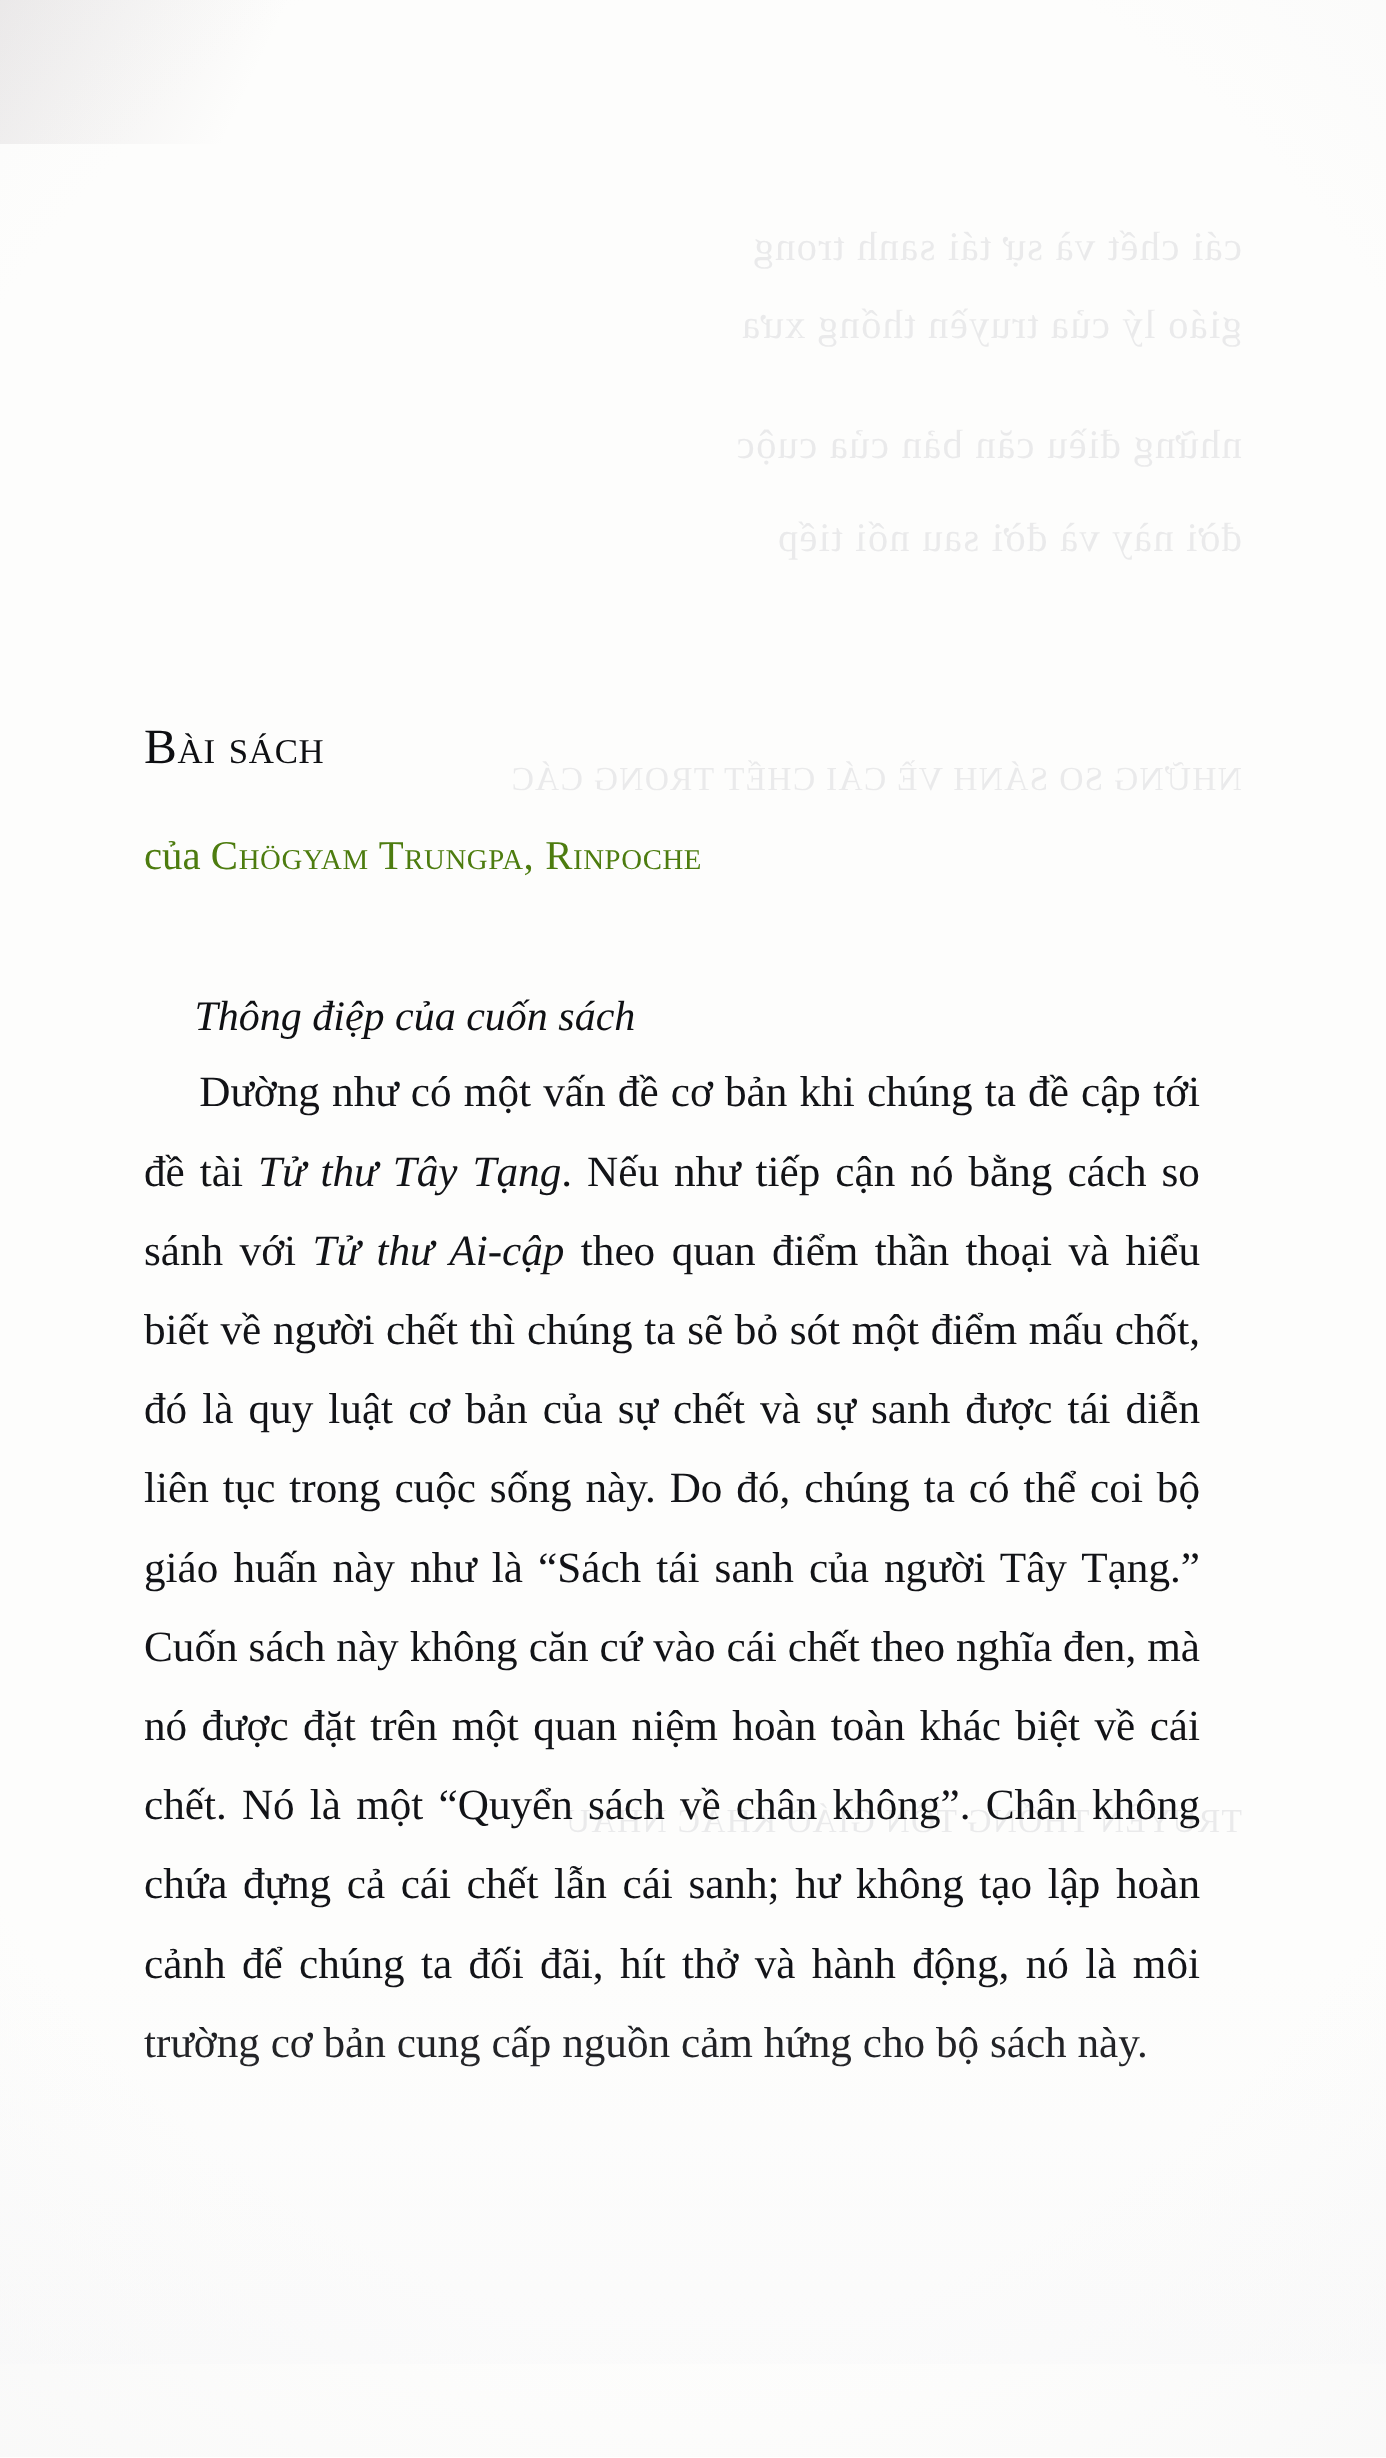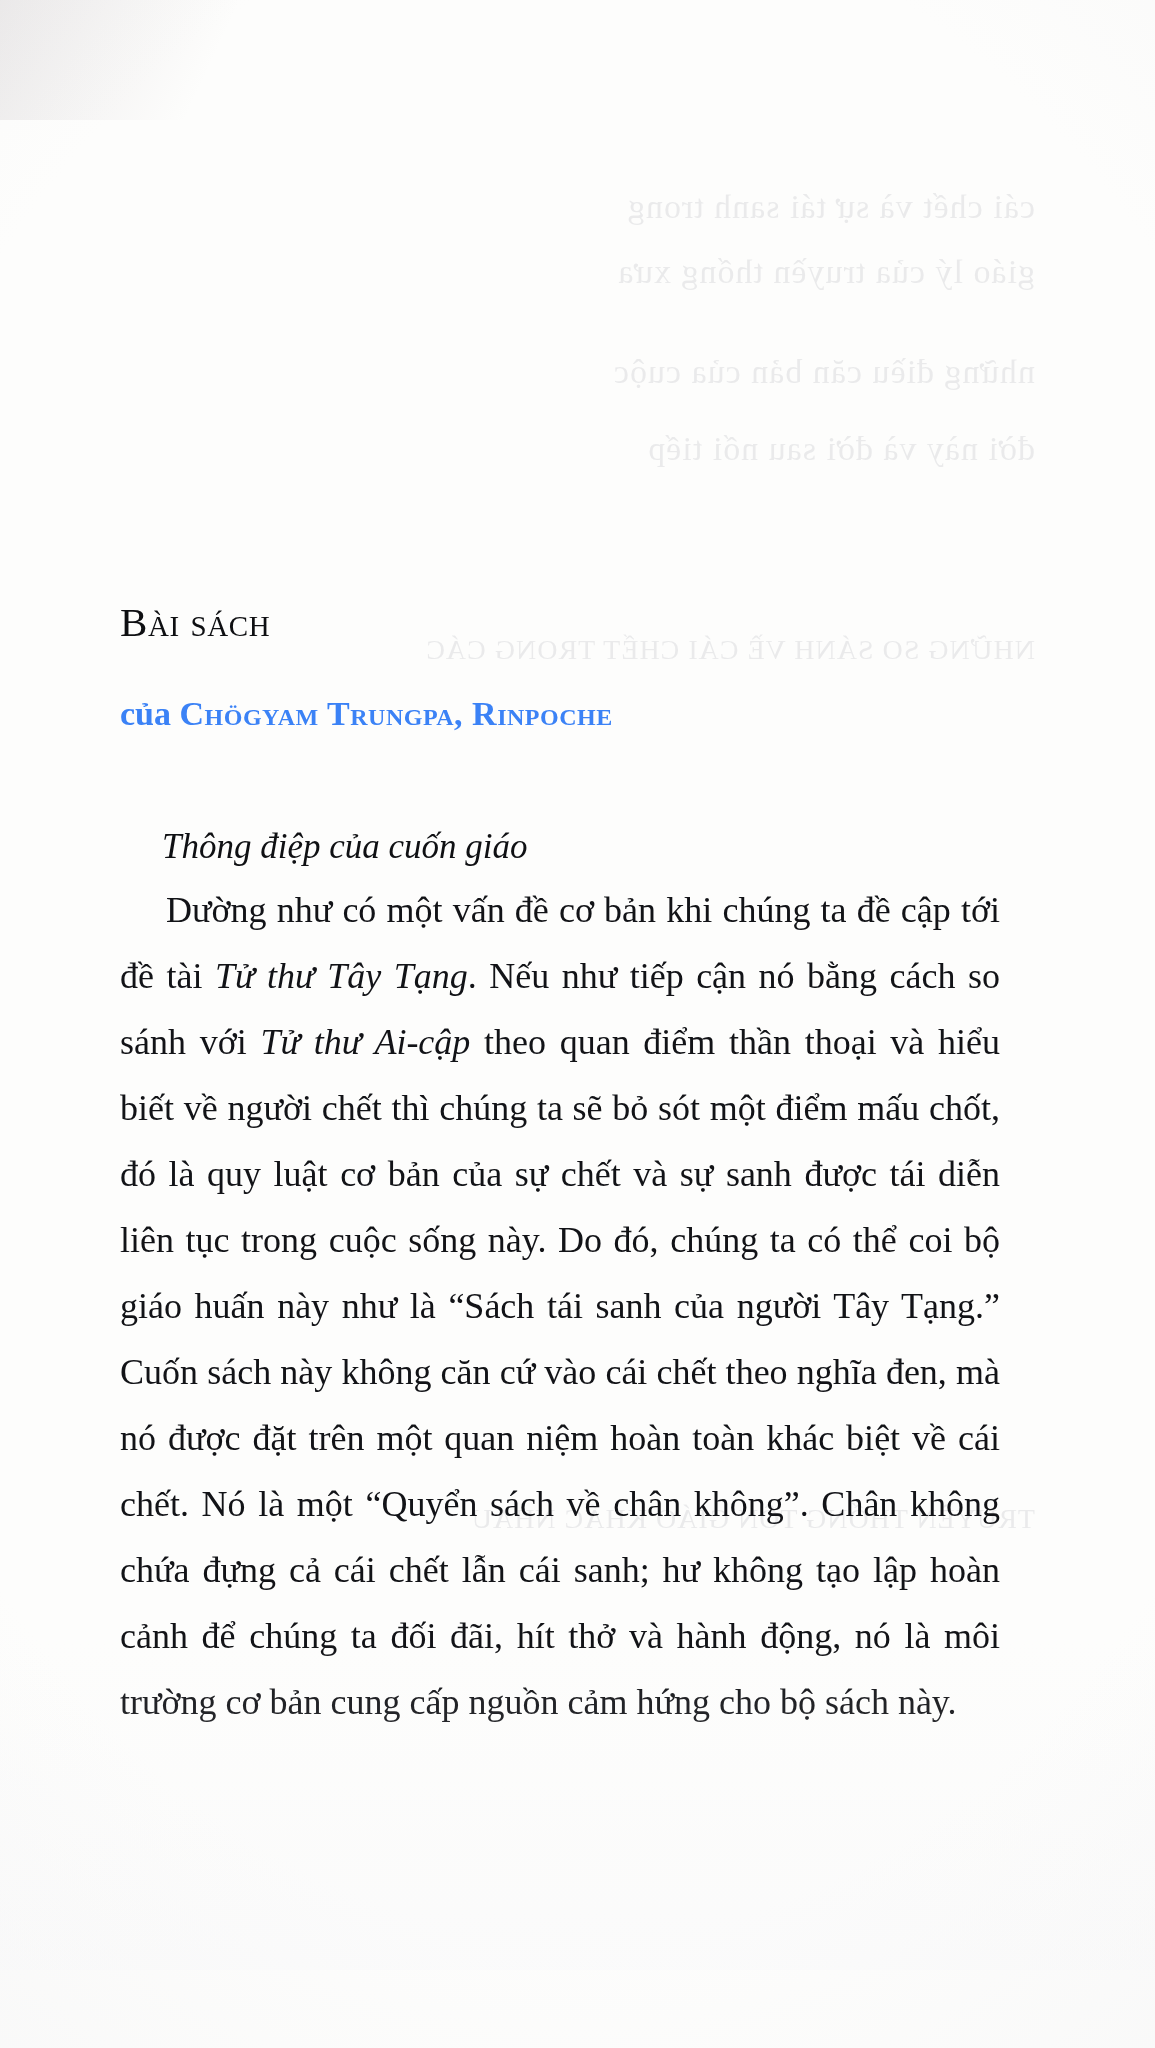--- a/index.html
+++ b/index.html
@@ -71,22 +71,22 @@
     letter-spacing: 0.6px;
     margin: 0 0 48px 0;
     font-weight: normal;
     color: #0e0f12;
   }
 
   .heading-sub {
     font-size: 34px;
     line-height: 1.2;
     margin: 0 0 92px 0;
-    font-weight: bold;
-    color: #3b82f6;
+    font-weight: normal;
+    color: #4d7c0f;
   }
   .heading-sub .plain { font-variant: normal; }
   .heading-sub .sc {
     font-variant: small-caps;
     letter-spacing: 0.5px;
   }
 
   .section-title {
     font-size: 35px;
     font-style: italic;
@@ -134,21 +134,21 @@
   </div>
 
   <div class="content">
 
     <h1 class="heading-main">Bài sách</h1>
 
     <h2 class="heading-sub">
       <span class="plain">của </span><span class="sc">Chögyam Trungpa, Rinpoche</span>
     </h2>
 
-    <h3 class="section-title">Thông điệp của cuốn giáo</h3>
+    <h3 class="section-title">Thông điệp của cuốn sách</h3>
 
     <p class="body-text">
       <span class="indent-lead"></span><span>Dường như có một vấn đề cơ bản khi chúng ta đề cập tới đề tài </span><i>Tử thư Tây Tạng</i><span>. Nếu như tiếp cận nó bằng cách so sánh với </span><i>Tử thư Ai-cập</i><span> theo quan điểm thần thoại và hiểu biết về người chết thì chúng ta sẽ bỏ sót một điểm mấu chốt, đó là quy luật cơ bản của sự chết và sự sanh được tái diễn liên tục trong cuộc sống này. Do đó, chúng ta có thể coi bộ giáo huấn này như là “Sách tái sanh của người Tây Tạng.” Cuốn sách này không căn cứ vào cái chết theo nghĩa đen, mà nó được đặt trên một quan niệm hoàn toàn khác biệt về cái chết. Nó là một “Quyển sách về chân không”. Chân không chứa đựng cả cái chết lẫn cái sanh; hư không tạo lập hoàn cảnh để chúng ta đối đãi, hít thở và hành động, nó là môi trường cơ bản cung cấp nguồn cảm hứng cho bộ sách này.</span>
     </p>
   </div>
 
   <div class="soft-ink"></div>
 </div>
 
 </body></html>

